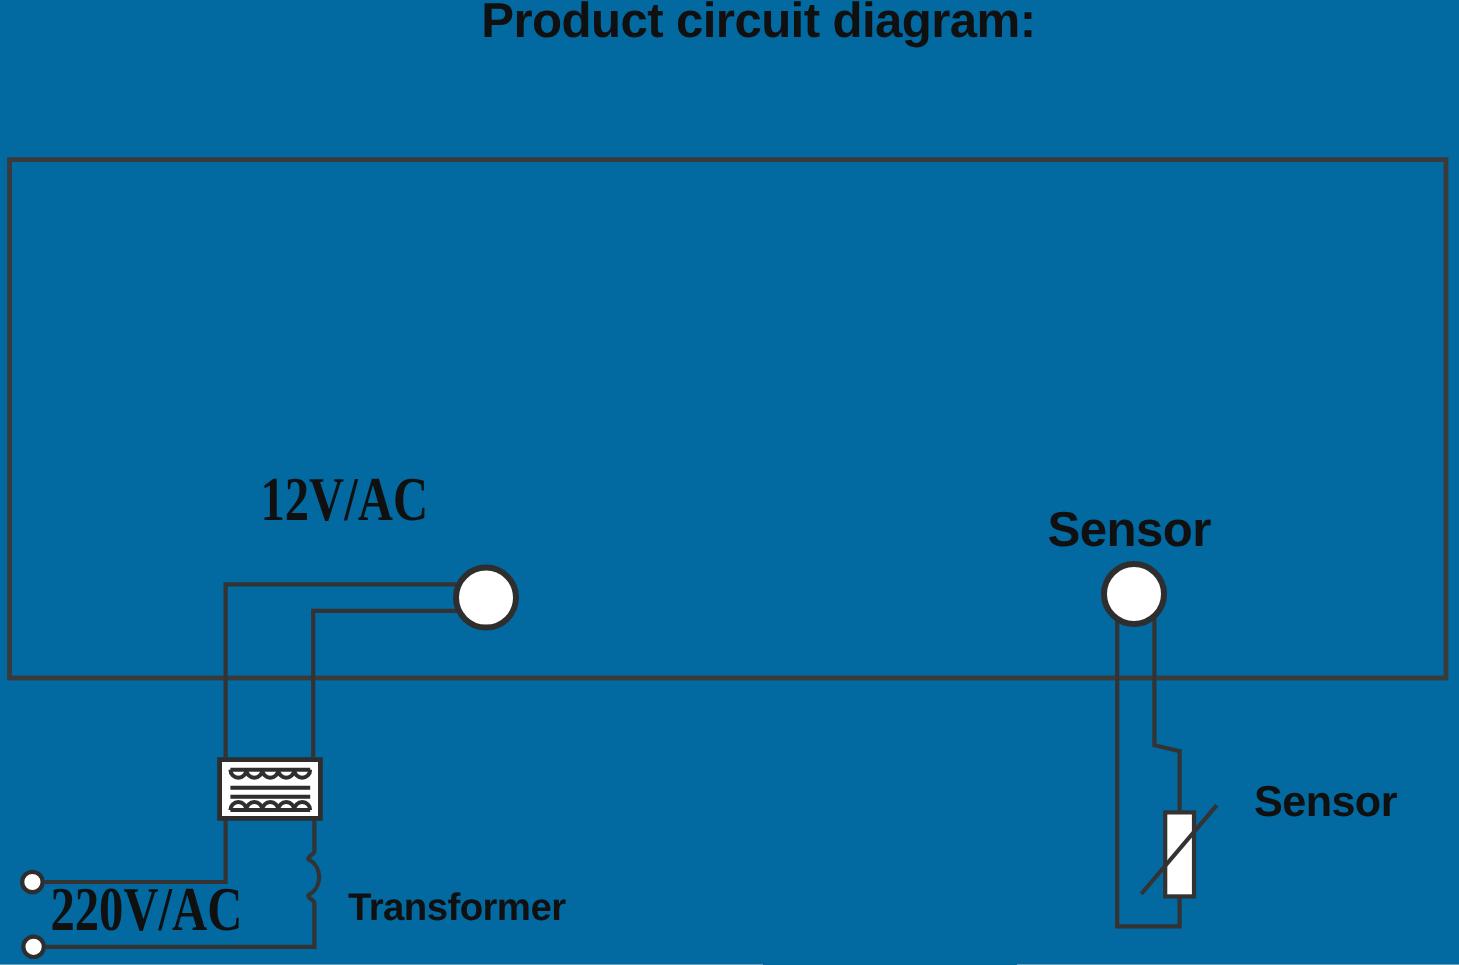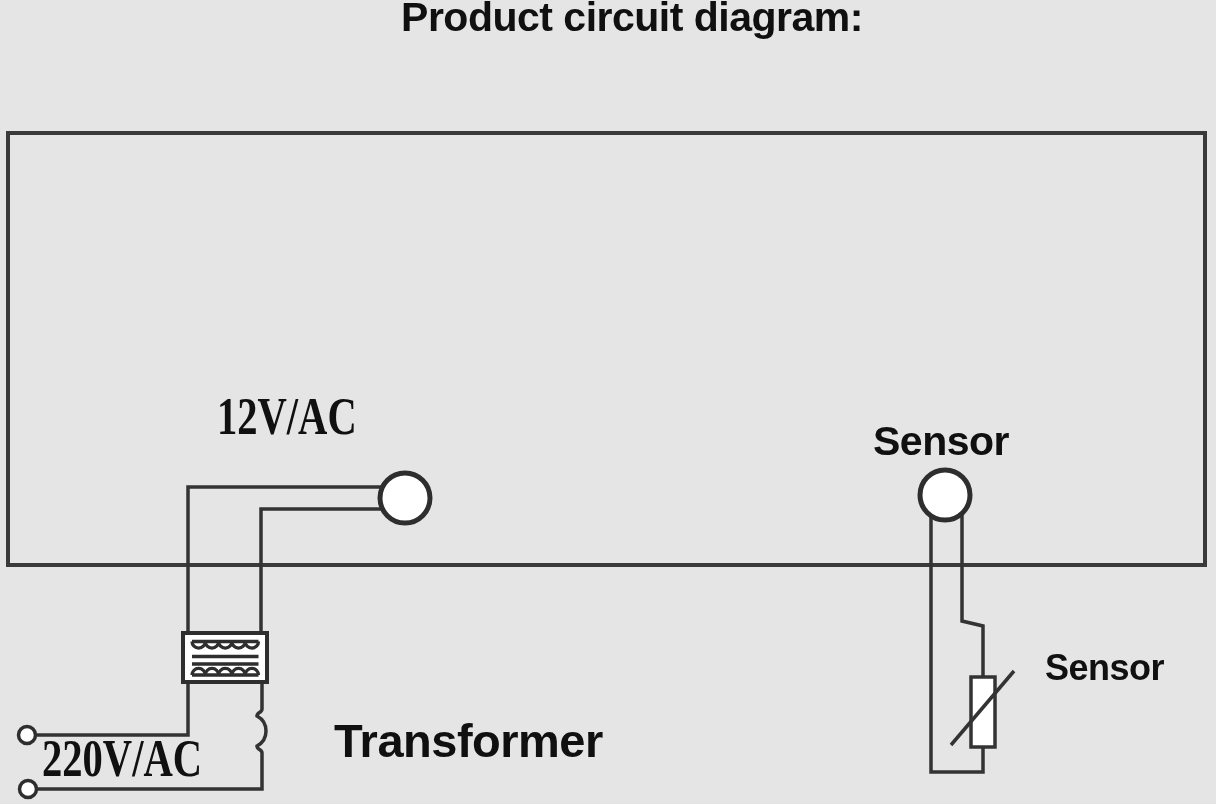--- a/index.html
+++ b/index.html
@@ -1,32 +1,32 @@
 <!DOCTYPE html>
 <html><head>
 <meta charset="utf-8">
 <style>
   html,body{margin:0;padding:0;background:#ffffff;}
   .canvas{
     position:relative;
     width:1216px;height:804px;
-    background:#e5e5e5;
+    background:#0369a1;
     overflow:hidden;
     font-family:"Liberation Sans",sans-serif;
   }
   .circuit-svg{position:absolute;left:0;top:0;}
   .lbl{position:absolute;white-space:nowrap;line-height:1;color:#101010;font-weight:bold;}
   .lbl-sans{font-family:"Liberation Sans",sans-serif;letter-spacing:-0.5px;}
   .lbl-serif{font-family:"Liberation Serif",serif;transform:scaleX(0.78);transform-origin:0 0;}
   .title{left:632px;top:-3px;font-size:41px;transform:translateX(-50%);}
   .lbl-12vac{left:217px;top:391px;font-size:52px;}
   .lbl-220vac{left:42px;top:733px;font-size:52px;}
   .lbl-sensor-top{left:873px;top:421px;font-size:41px;}
   .lbl-sensor-bottom{left:1045px;top:650px;font-size:36px;}
-  .lbl-transformer{left:290px;top:717px;font-size:47px;margin-left:44px;}
+  .lbl-transformer{left:290px;top:740px;font-size:32px;}
 </style>
 </head>
 <body>
 
 <div class="canvas">
 
   <svg class="circuit-svg" width="1216" height="804" viewBox="0 0 1216 804">
 
     <rect x="8" y="133" width="1197" height="432" fill="none" stroke="#3a3a3a" stroke-width="4"></rect>
 

